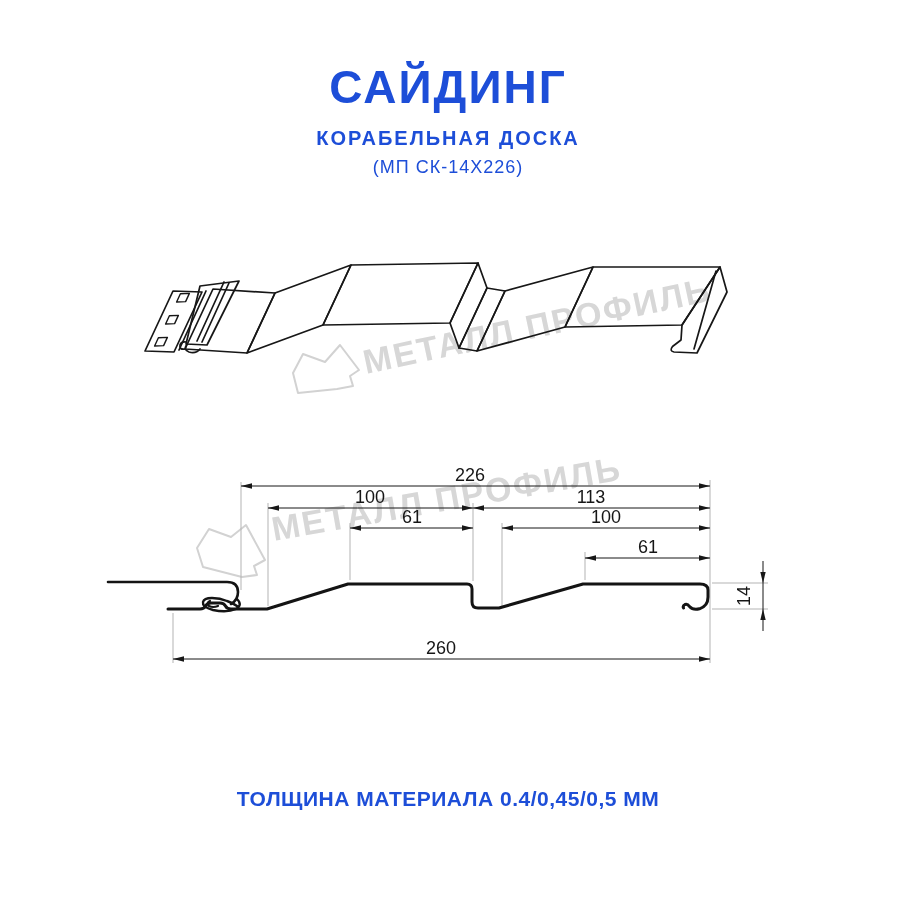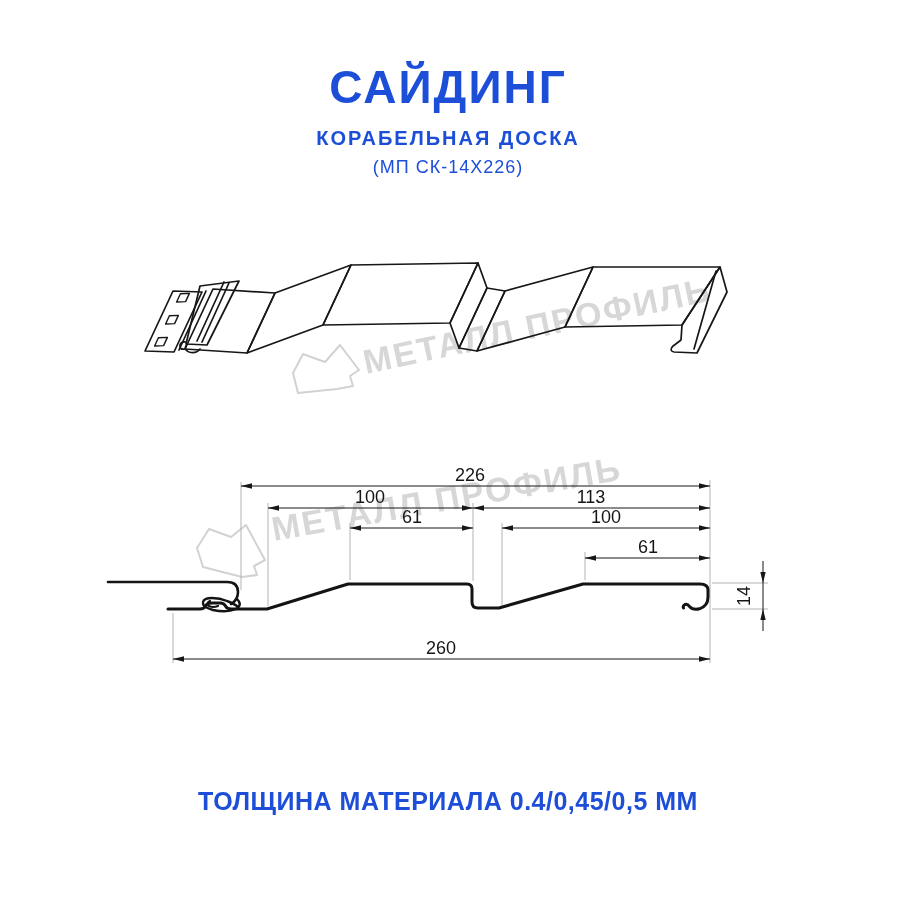--- a/index.html
+++ b/index.html
@@ -4,21 +4,21 @@
 <style>
   html,body{margin:0;padding:0;background:#ffffff;}
   .page{
     position:relative;width:896px;height:900px;background:#fff;overflow:hidden;
     font-family:"Liberation Sans", sans-serif;color:#1d4ed8;
   }
   .center-text{position:absolute;left:0;right:0;text-align:center;white-space:nowrap;}
   .title{top:60px;font-size:46px;font-weight:800;letter-spacing:2px;}
   .subtitle{top:127px;font-size:20px;font-weight:600;letter-spacing:2px;}
   .code{top:157px;font-size:18px;font-weight:400;letter-spacing:1px;}
-  .footer-note{top:787px;font-size:25px;font-weight:600;letter-spacing:0.5px;}
+  .footer-note{top:787px;font-size:21px;font-weight:600;letter-spacing:0.5px;}
   svg{position:absolute;left:0;top:0;}
   .wm-text{font-family:"Liberation Sans",sans-serif;font-weight:bold;font-size:34px;letter-spacing:2px;fill:#d7d7d7;}
   .dim-num{font-family:"Liberation Sans",sans-serif;font-size:18px;fill:#161616;}
 </style>
 </head>
 <body>
 
 <div class="page">
 
   <div class="center-text title">САЙДИНГ</div>

